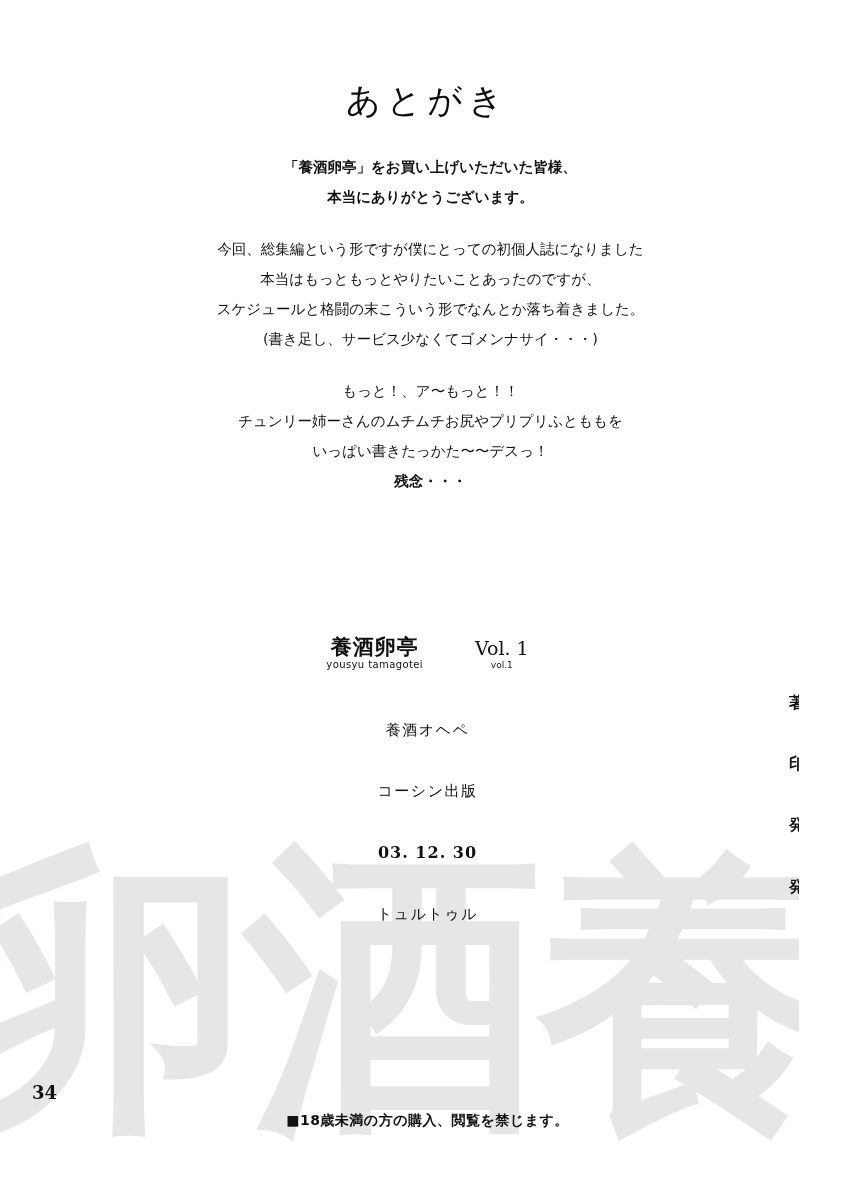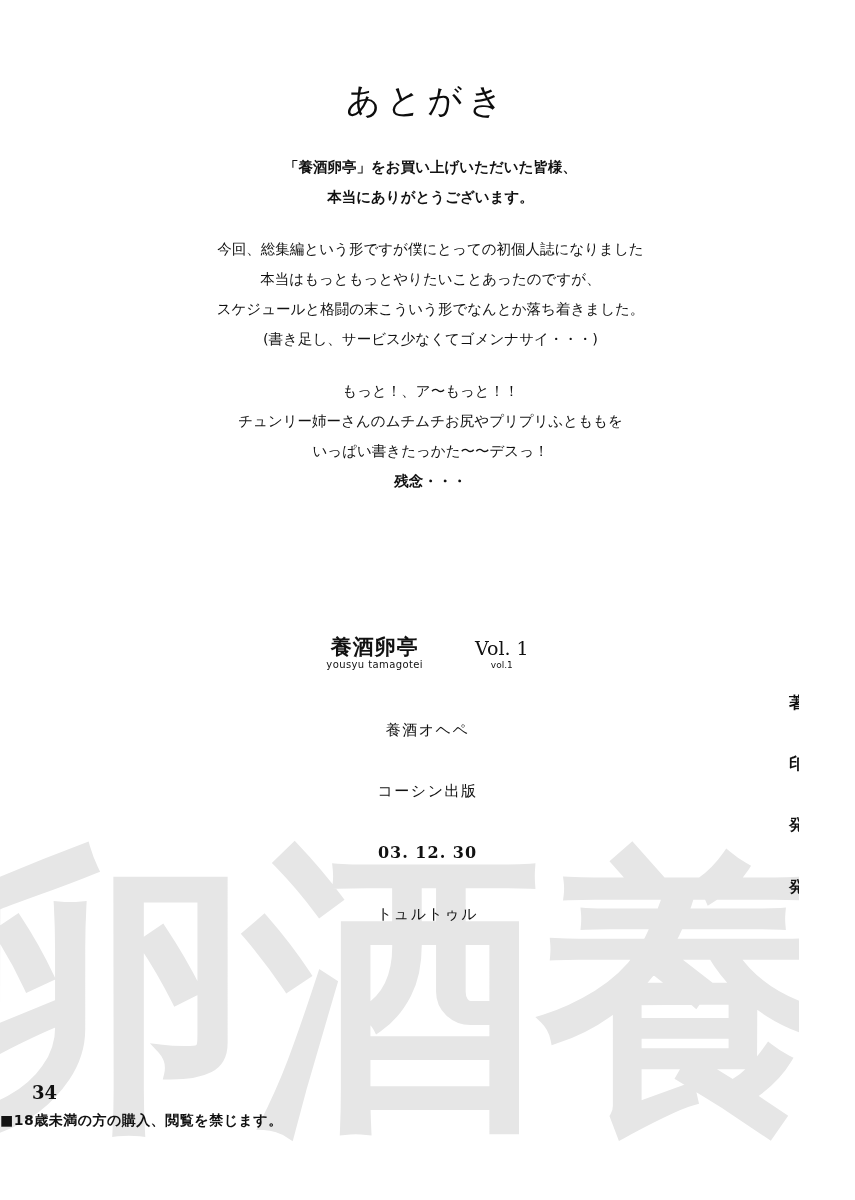--- a/index.html
+++ b/index.html
@@ -163,20 +163,21 @@
     font-family: "DejaVu Serif", "Liberation Serif", serif;
     color: #111111;
   }
 
   
   .notices {
     position: absolute;
     left: 0;
     top: 1105px;
     width: 855px;
+    text-align: center;
   }
   .notice {
     font-size: 14px;
     font-weight: bold;
     line-height: 30px;
     letter-spacing: 0.5px;
     margin: 0;
   }
 </style>
 </head>

